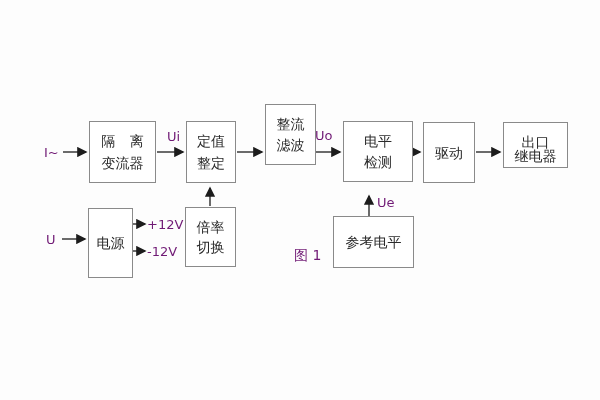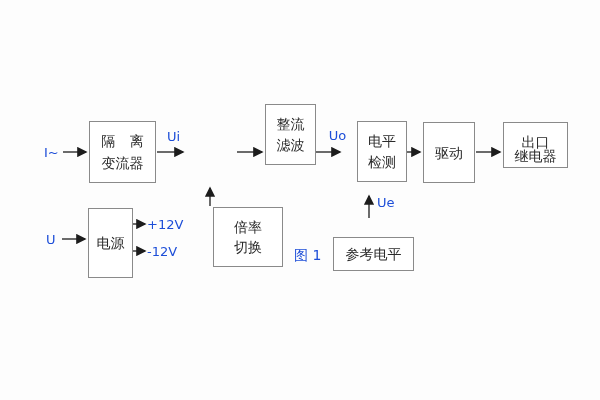--- a/index.html
+++ b/index.html
@@ -10,32 +10,32 @@
   .arrow-layer{position:absolute;left:0;top:0;width:600px;height:400px;}
   .box{
     position:absolute;box-sizing:border-box;border:1px solid #8a8a8a;background:#ffffff;
     display:flex;flex-direction:column;align-items:center;justify-content:space-between;
     padding:12px 2px;font-size:14px;line-height:1;color:#2a2a2a;text-align:center;
   }
   .box.single{justify-content:center;}
   .b-iso   {left:89px;  top:121px; width:67px; height:62px;}
   .b-set   {left:186px; top:121px; width:50px; height:62px;}
   .b-rect  {left:265px; top:104px; width:51px; height:61px;}
-  .b-level {left:357px; top:121px; width:50px; height:61px;text-align:right;}
+  .b-level {left:343px; top:121px; width:70px; height:61px;text-align:right;}
   .b-drive {left:423px; top:122px; width:52px; height:61px;align-items:center;}
   .b-relay {left:503px; top:122px; width:65px; height:46px;}
   .b-power {left:88px;  top:208px; width:45px; height:70px;}
-  .b-ratio {left:185px; top:207px; width:70px; height:60px;margin-left:28px;}
-  .b-ref   {left:333px; top:237px; width:81px; height:34px;}
+  .b-ratio {left:185px; top:207px; width:51px; height:60px;}
+  .b-ref   {left:333px; top:216px; width:81px; height:52px;}
   .wide-gap{letter-spacing:5px;margin-right:-5px;}
-  .lbl{position:absolute;font-size:13px;line-height:1;white-space:nowrap;color:#1d4ed8;}
+  .lbl{position:absolute;font-size:13px;line-height:1;white-space:nowrap;color:#701a75;}
   .l-i   {left:44px;  top:146px;}
   .l-u   {left:46px;  top:233px;}
   .l-ui  {left:160px; top:130px; width:27px; text-align:center;}
-  .l-uo  {left:315px; top:129px; width:45px; text-align:center;}
+  .l-uo  {left:315px; top:129px; width:45px; }
   .l-ue  {left:377px; top:196px;text-align:right;}
   .l-p12 {left:147px; top:218px;}
   .l-n12 {left:147px; top:245px;}
   .l-cap {left:294px; top:248px; font-size:14px;}
 </style>
 </head>
 <body>
 
 <div class="canvas">
 
@@ -56,20 +56,24 @@
     <line x1="133" y1="251" x2="145" y2="251" stroke="#1c1c1c" stroke-width="1.3" marker-end="url(#ah)"></line>
     <line x1="210" y1="206" x2="210" y2="188" stroke="#1c1c1c" stroke-width="1.3" marker-end="url(#ah)"></line>
     <line x1="369" y1="218" x2="369" y2="196" stroke="#1c1c1c" stroke-width="1.3" marker-end="url(#ah)"></line>
   </svg>
 
   <div class="box b-iso">
     <span class="wide-gap">隔 离</span>
     <span>变流器</span>
   </div>
 
+  <div class="box b-set">
+    <span>定值</span>
+    <span>整定</span>
+  </div>
 
   <div class="box b-rect">
     <span>整流</span>
     <span>滤波</span>
   </div>
 
   <div class="box b-level">
     <span>电平</span>
     <span>检测</span>
   </div>

